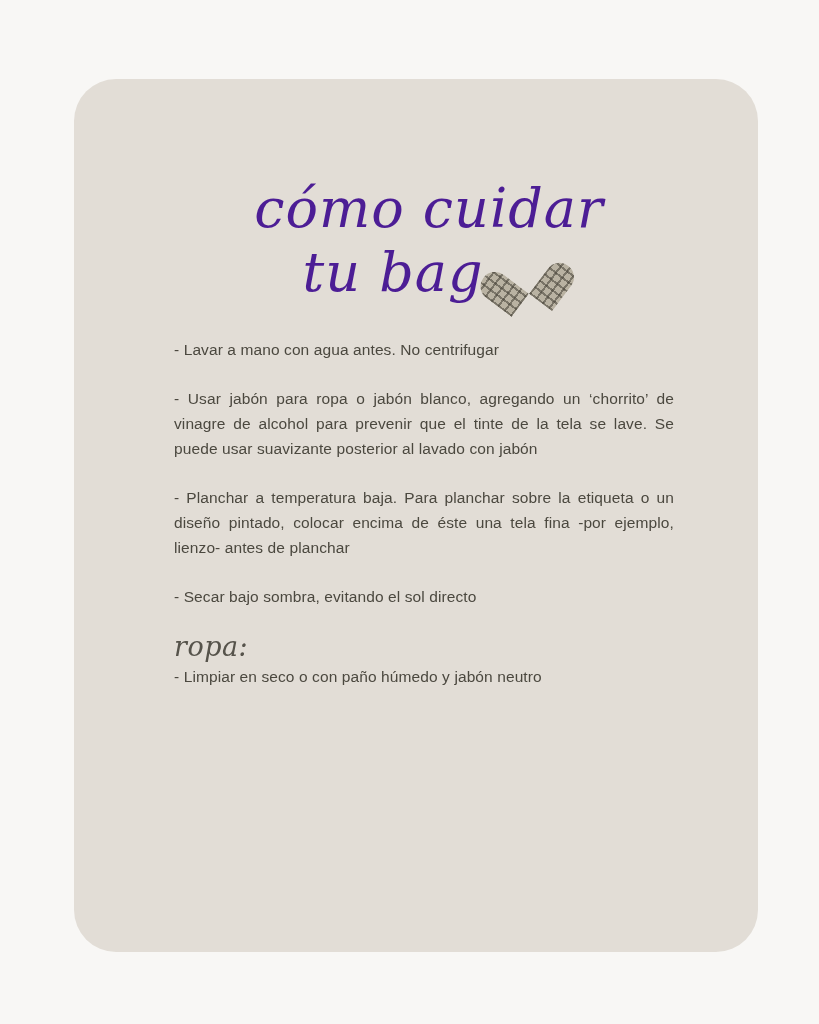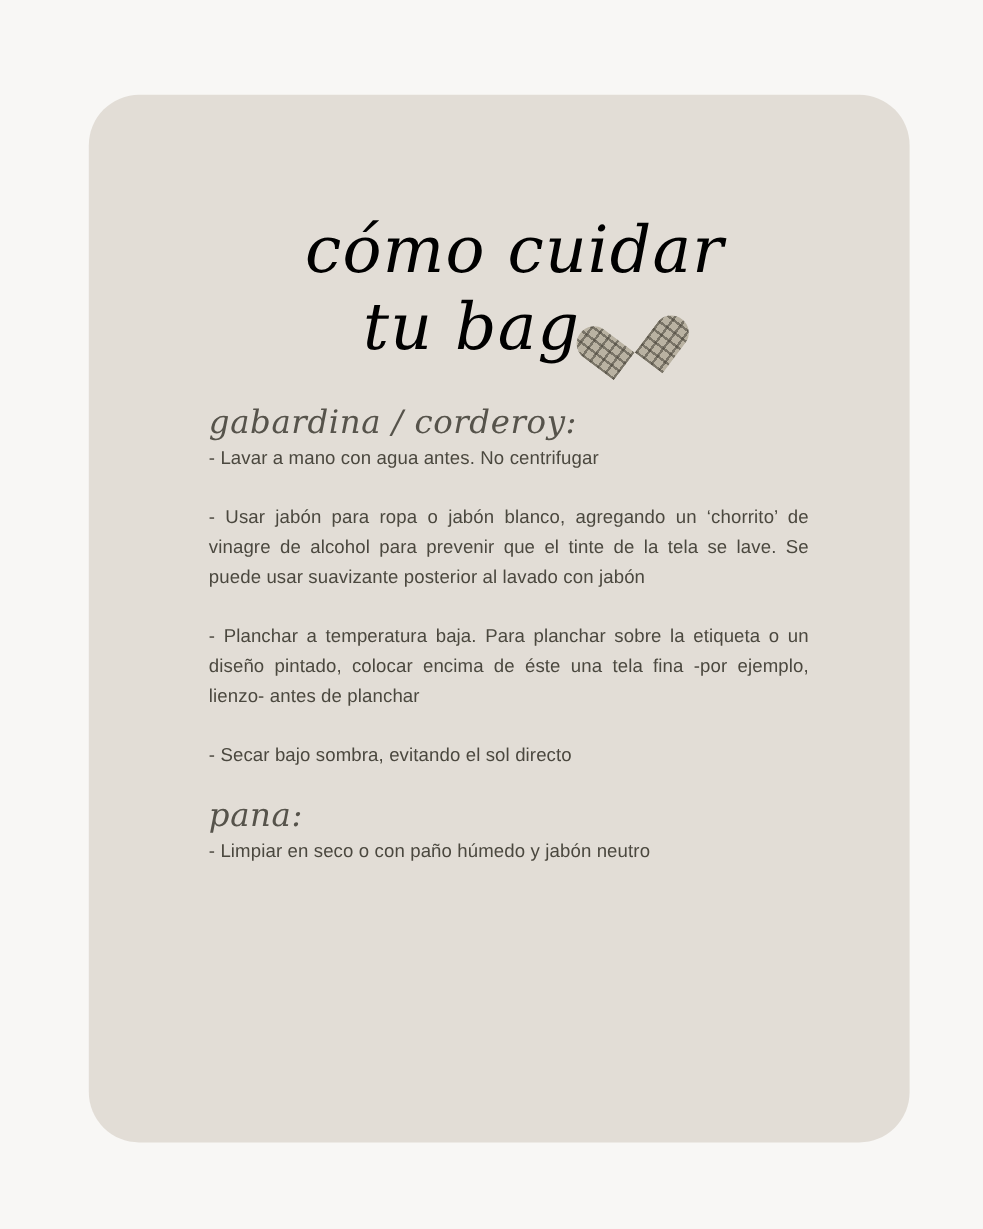--- a/index.html
+++ b/index.html
@@ -42,21 +42,21 @@
     text-align: center;
     color: #59564e;
   }
   .title-line {
     font-family: "DejaVu Serif", serif;
     font-style: italic;
     font-weight: 400;
     font-size: 54px;
     line-height: 64px;
     letter-spacing: 1px;
-    color: #000000;
+    color: #4c1d95;
     padding-left: 26px;
   }
   .title-line-2 {
     display: inline-flex;
     align-items: center;
     justify-content: center;
     gap: 14px;
   }
   .heart {
     display: inline-block;
@@ -145,29 +145,28 @@
       <div class="title-line">cómo cuidar</div>
       <div class="title-line title-line-2">
         <span>tu bag</span>
         <span class="heart"></span>
       </div>
     </div>
 
     <div class="body-area">
 
       <div class="section">
-        <div class="section-heading">gabardina / corderoy:</div>
         <p class="para">- Lavar a mano con agua antes. No centrifugar</p>
         <p class="para">- Usar jabón para ropa o jabón blanco, agregando un ‘chorrito’ de vinagre de alcohol para prevenir que el tinte de la tela se lave. Se puede usar suavizante posterior al lavado con jabón</p>
         <p class="para">- Planchar a temperatura baja. Para planchar sobre la etiqueta o un diseño pintado, colocar encima de éste una tela fina -por ejemplo, lienzo- antes de planchar</p>
         <p class="para">- Secar bajo sombra, evitando el sol directo</p>
       </div>
 
       <div class="section">
-        <div class="section-heading">pana:</div>
+        <div class="section-heading">ropa:</div>
         <p class="para">- Limpiar en seco o con paño húmedo y jabón neutro</p>
       </div>
 
     </div>
 
 
   </div>
 </div>
 
 </body></html>

